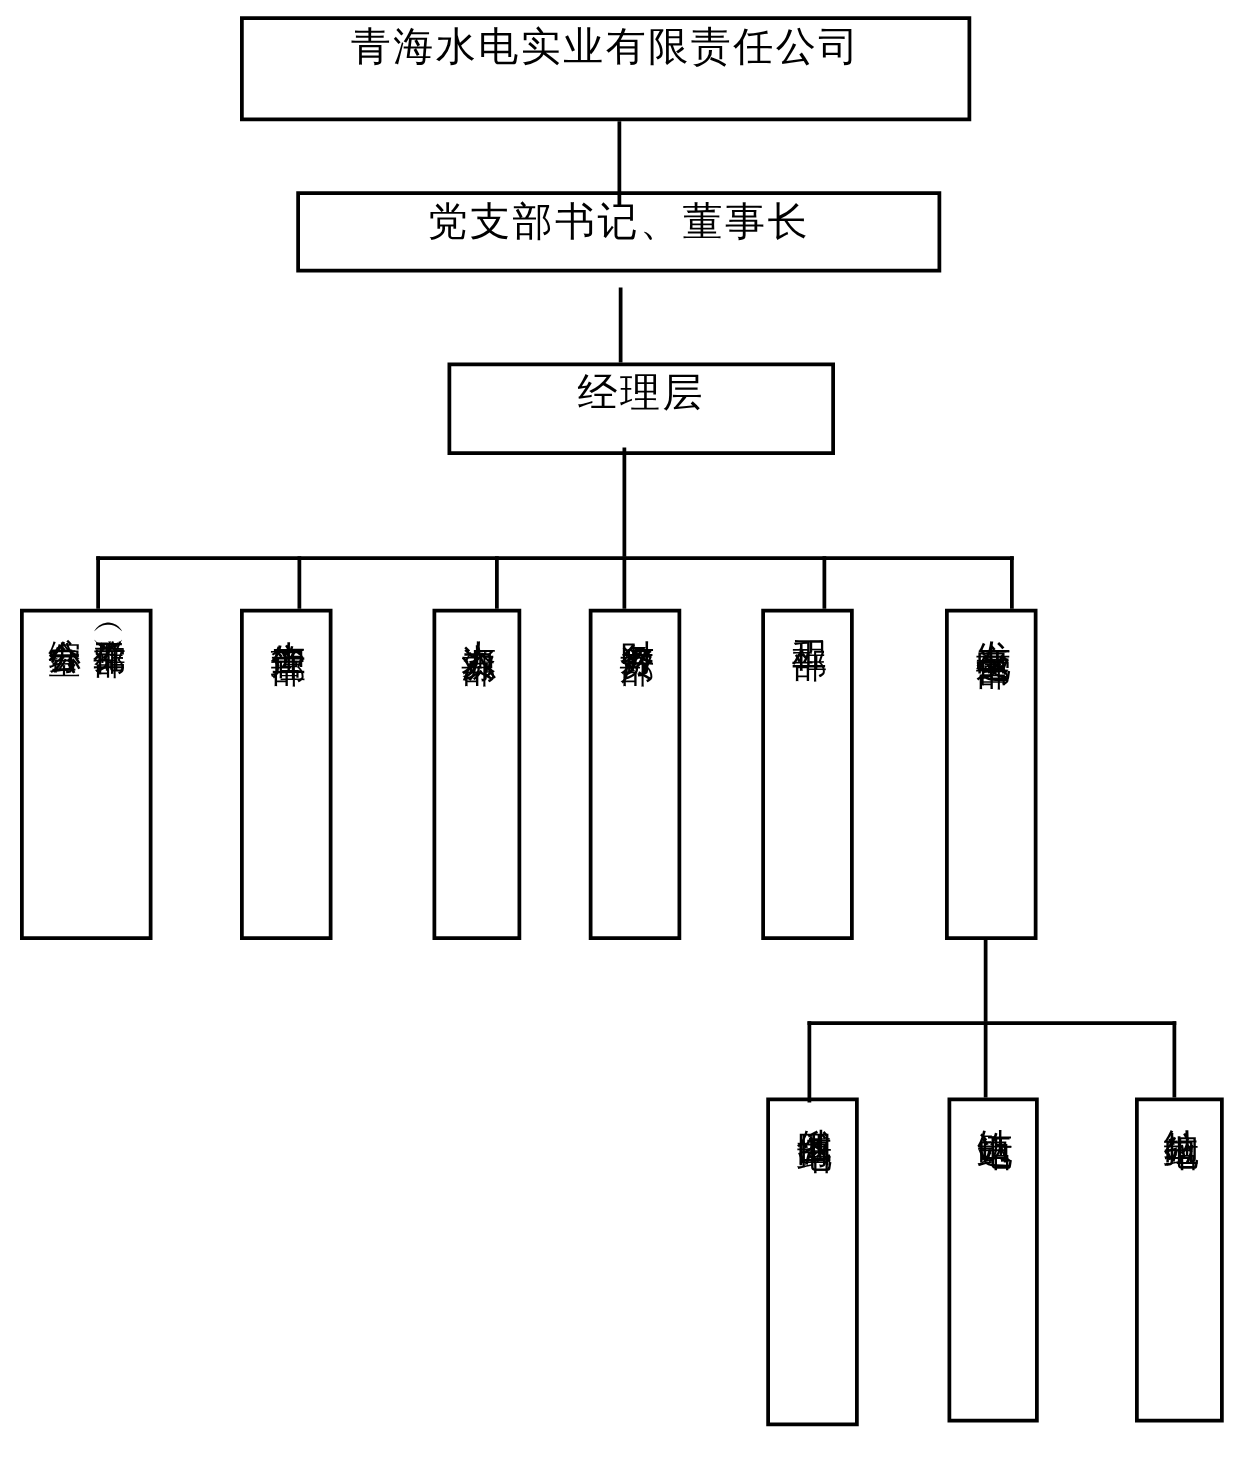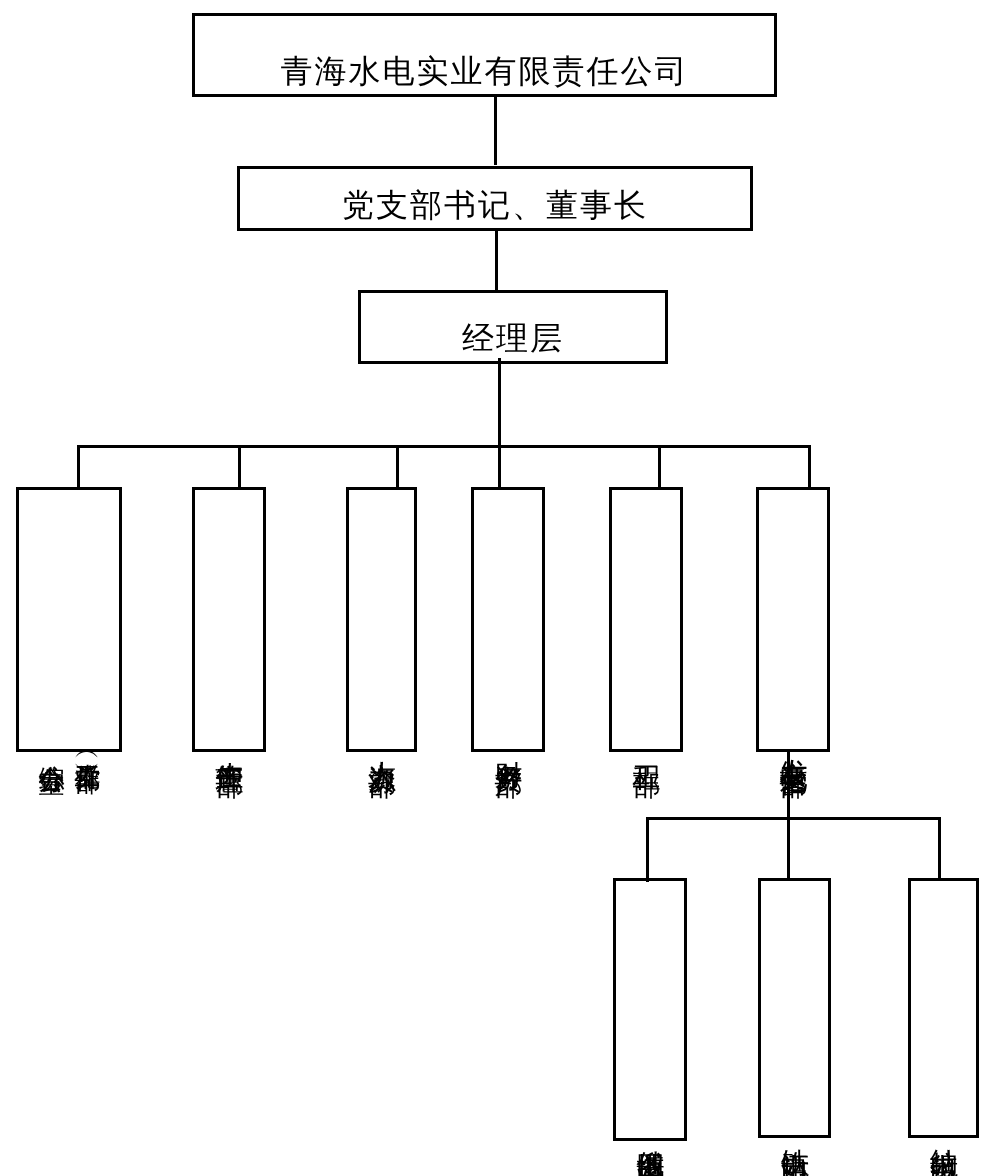--- a/index.html
+++ b/index.html
@@ -11,21 +11,21 @@
     font-family: "Liberation Serif", "DejaVu Serif", serif;
     color: #000000;
     overflow: hidden;
   }
   .box {
     position: absolute;
     box-sizing: border-box;
     border: 3px solid #000000;
     background: #ffffff;
     display: flex;
-    align-items: flex-end;
+    align-items: flex-start;
     justify-content: center;
   }
   .box.h {
     font-size: 32px;
     letter-spacing: 2px;
     white-space: nowrap;
   }
   .vtext {
     writing-mode: vertical-rl;
     text-orientation: mixed;
@@ -45,21 +45,21 @@
 </style>
 </head>
 <body>
 
 <div class="canvas">
 
   <div class="box h" style="left:192px; top:13px; width:585px; height:84px;">
     <span>青海水电实业有限责任公司</span>
   </div>
 
-  <div class="box h" style="left:237px; top:166px; width:516px; height:65px;">
+  <div class="box h" style="left:237px; top:153px; width:516px; height:65px;">
     <span>党支部书记、董事长</span>
   </div>
 
   <div class="box h" style="left:358px; top:290px; width:310px; height:74px;">
     <span>经理层</span>
   </div>
 
   <div class="box two-col" style="left:16px; top:487px; width:106px; height:265px;">
     <span class="vtext">综合办公室</span>
     <span class="vtext">（党群工作部）</span>

